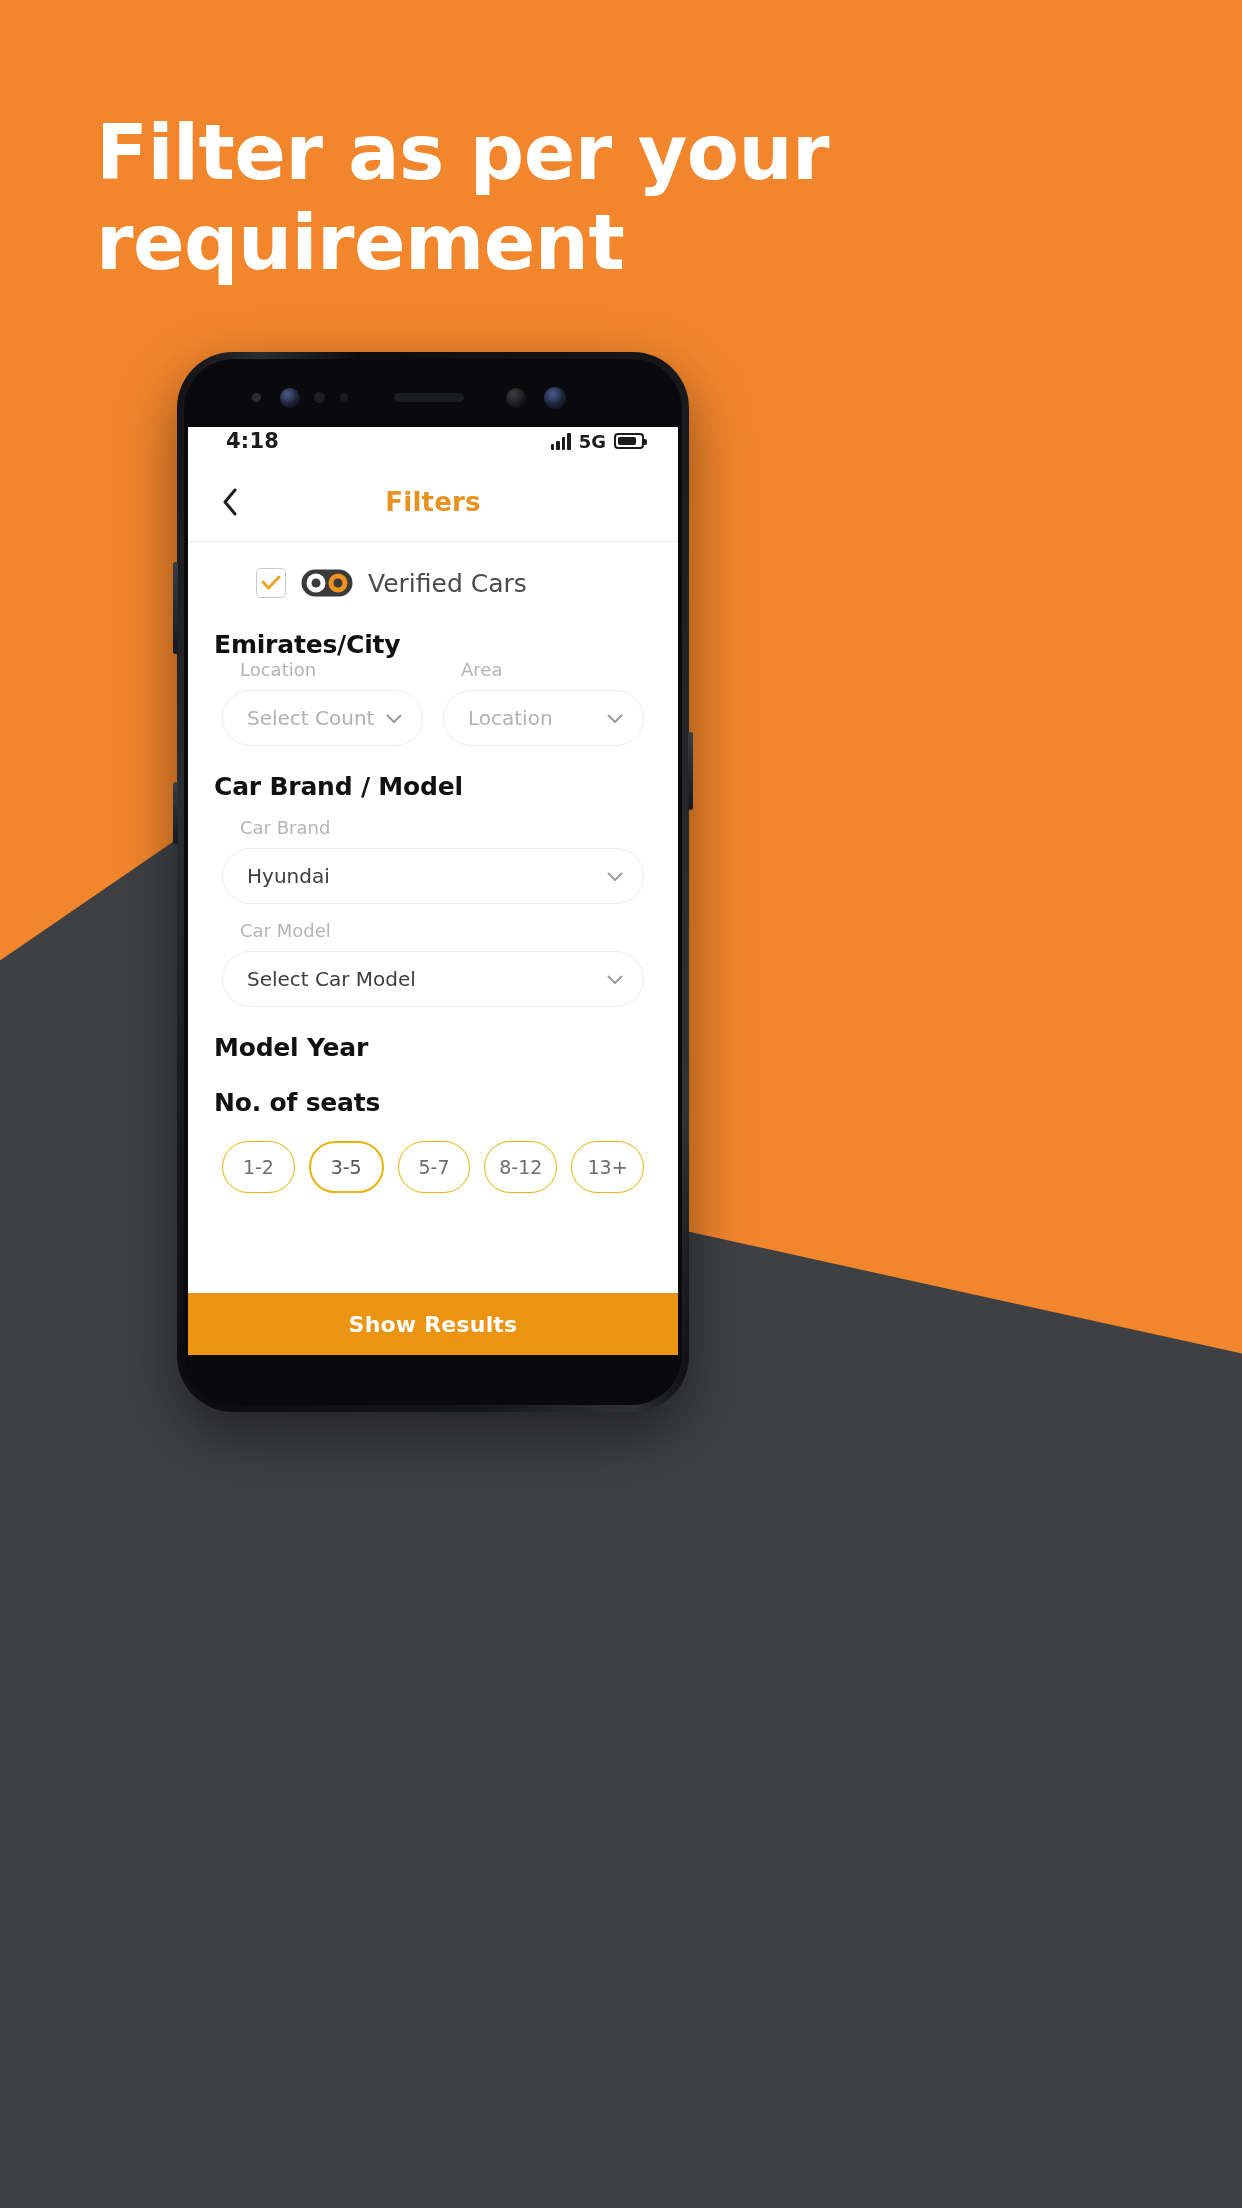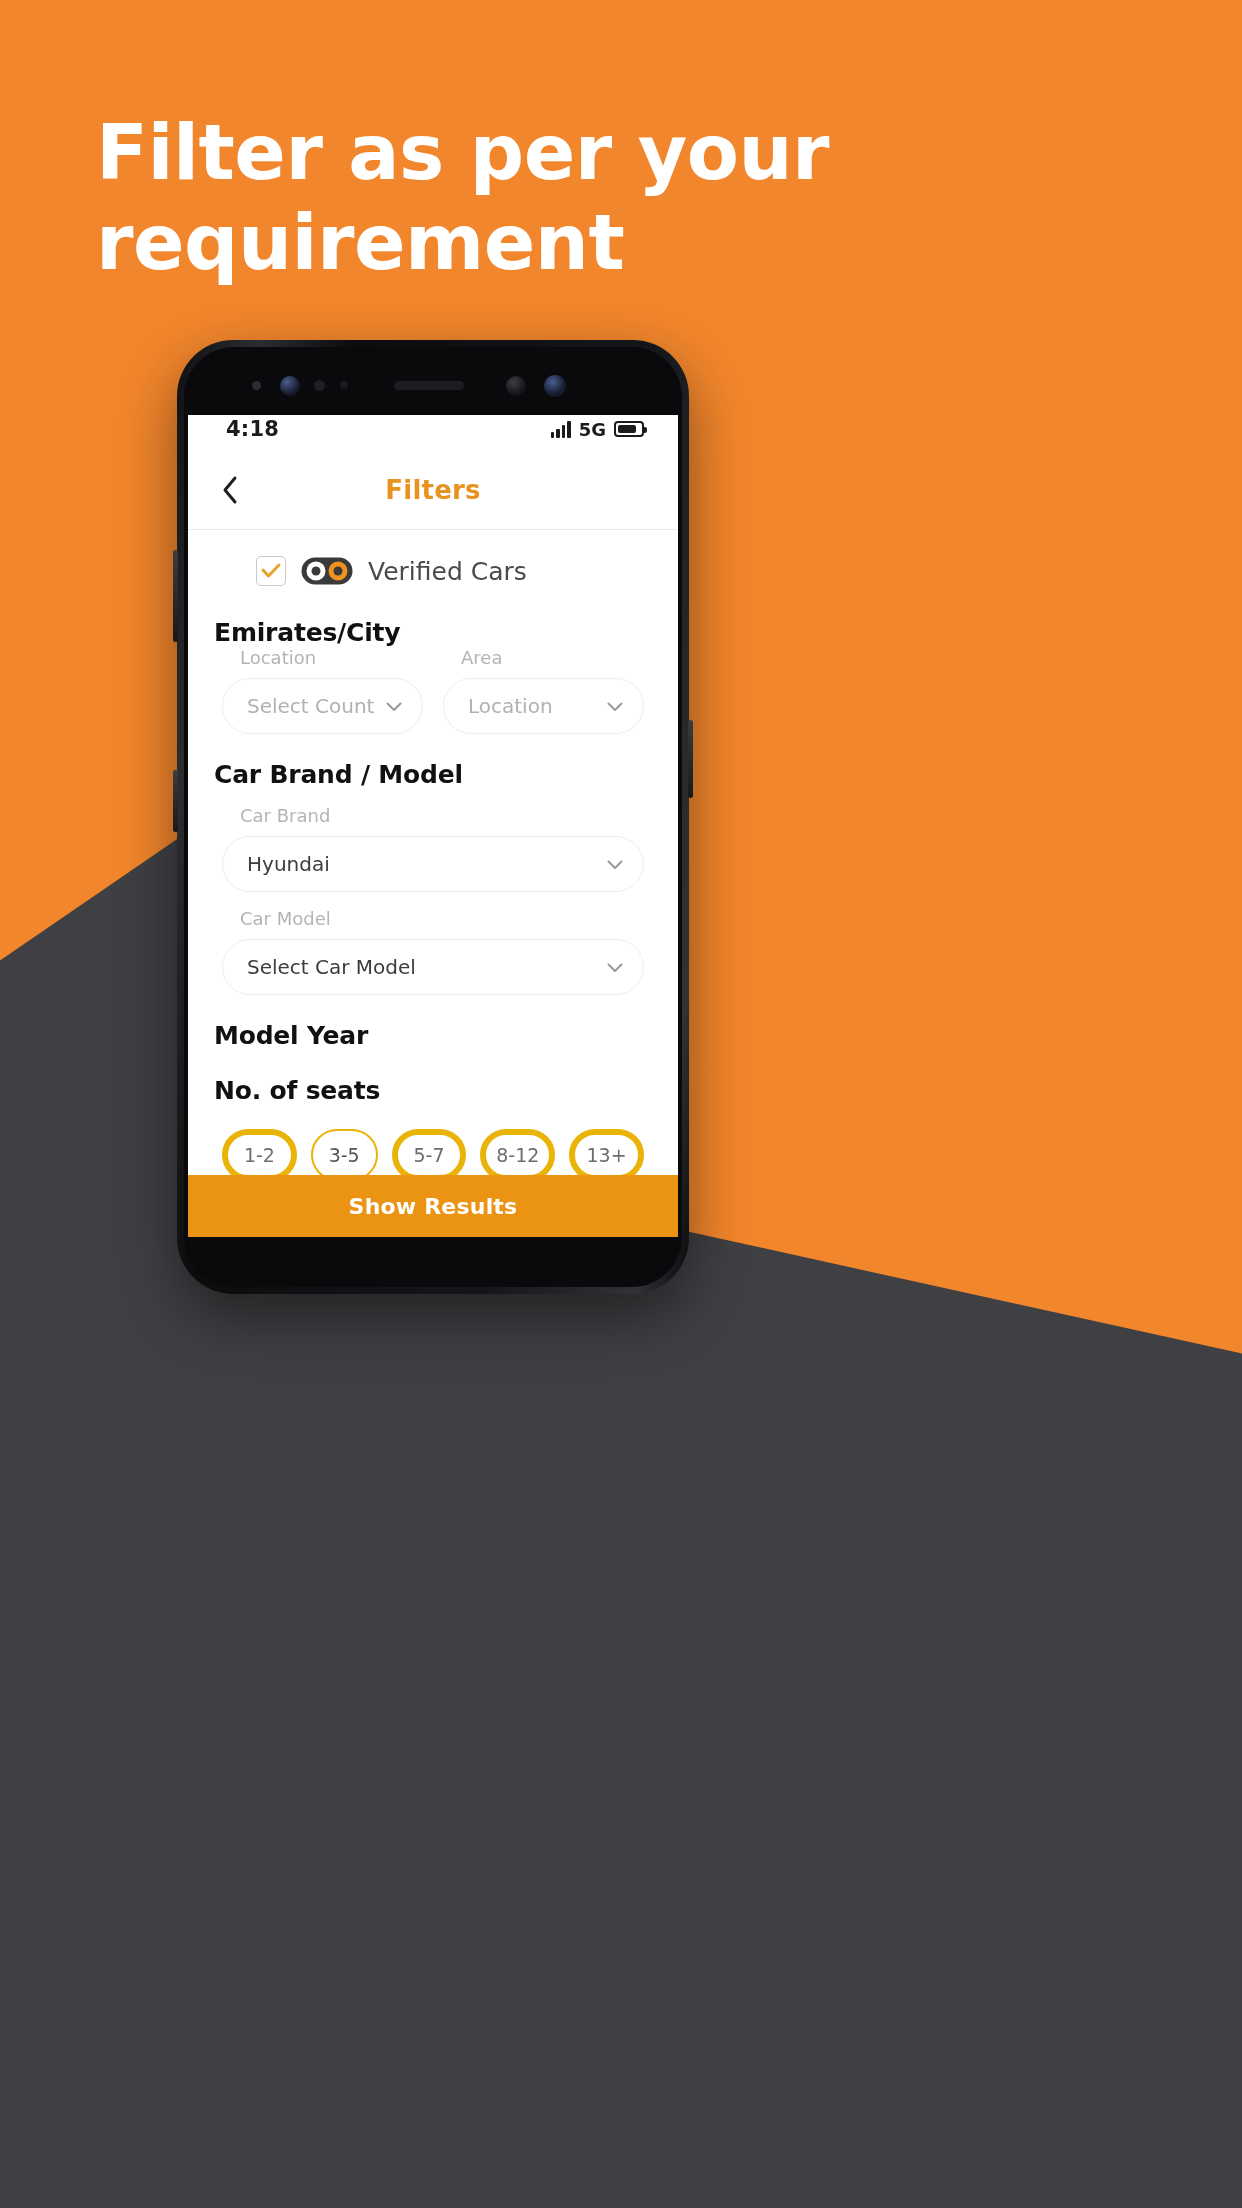--- a/index.html
+++ b/index.html
@@ -63,23 +63,23 @@
     font-weight: 800;
     letter-spacing: -0.5px;
     font-family: "DejaVu Sans", sans-serif;
   }
   #headline .hl-line { display: block; }
 
   
   #phone {
     position: absolute;
     left: 177px;
-    top: 340px;
+    top: 352px;
     width: 512px;
-    height: 954px;
+    height: 1060px;
   }
   #phone-body {
     position: absolute;
     inset: 0;
     border-radius: 56px;
     background: linear-gradient(100deg,#101013 0%,#2b2d31 12%,#0c0c0e 26%,#15161a 70%,#303236 92%,#0a0a0c 100%);
     box-shadow: 0 24px 60px rgba(0,0,0,0.45);
   }
   #phone-rim {
     position: absolute;
@@ -343,21 +343,21 @@
   #seat-pills {
     display: flex;
     gap: 14px;
     margin-top: 24px;
     padding: 0 8px;
   }
   .seat-pill {
     flex: 1;
     height: 52px;
     border-radius: 28px;
-    border: 6px solid #eab308;
+    border: 1px solid #eab308;
     display: flex;
     align-items: center;
     justify-content: center;
     font-size: 19px;
     color: #6d6d6d;
     background: #fff;
     cursor: pointer;
     box-sizing: border-box;
   }
   .seat-pill.selected {

